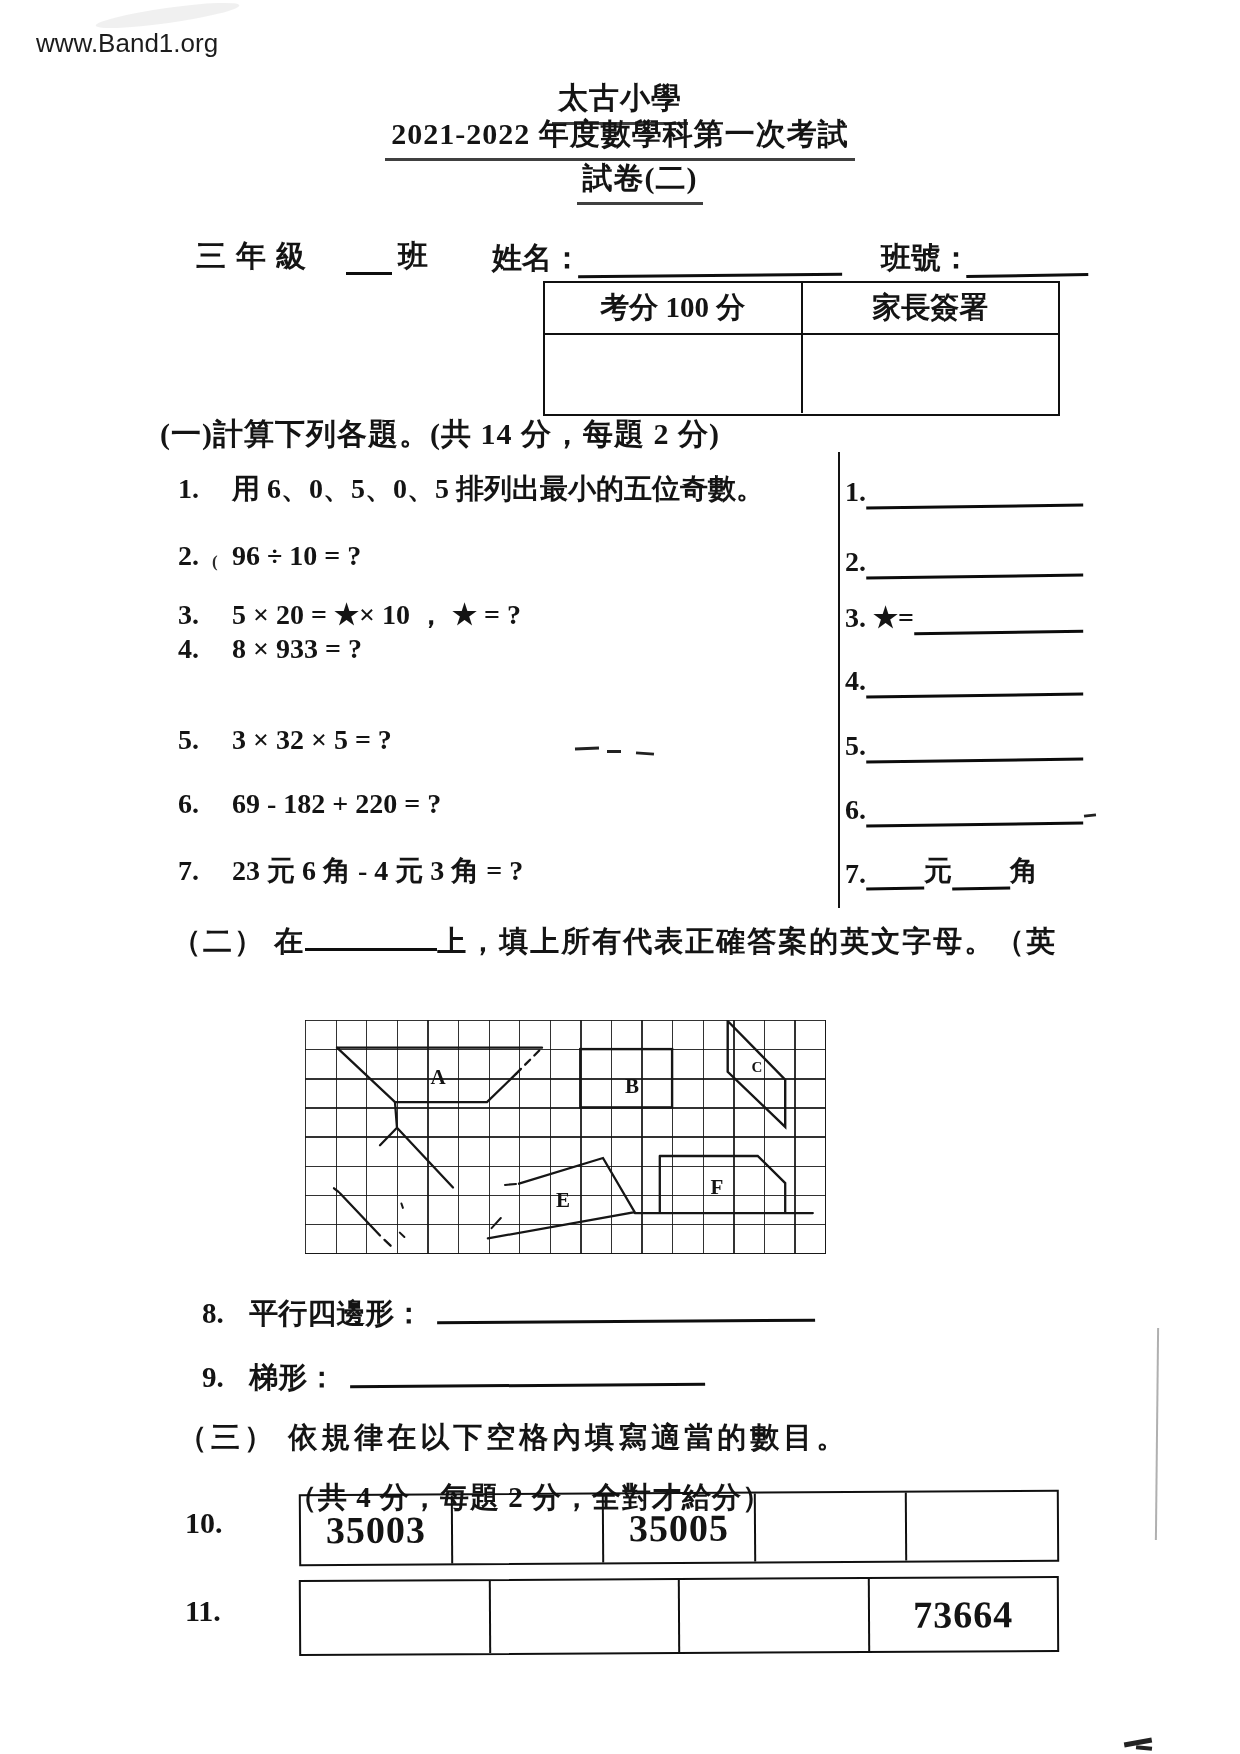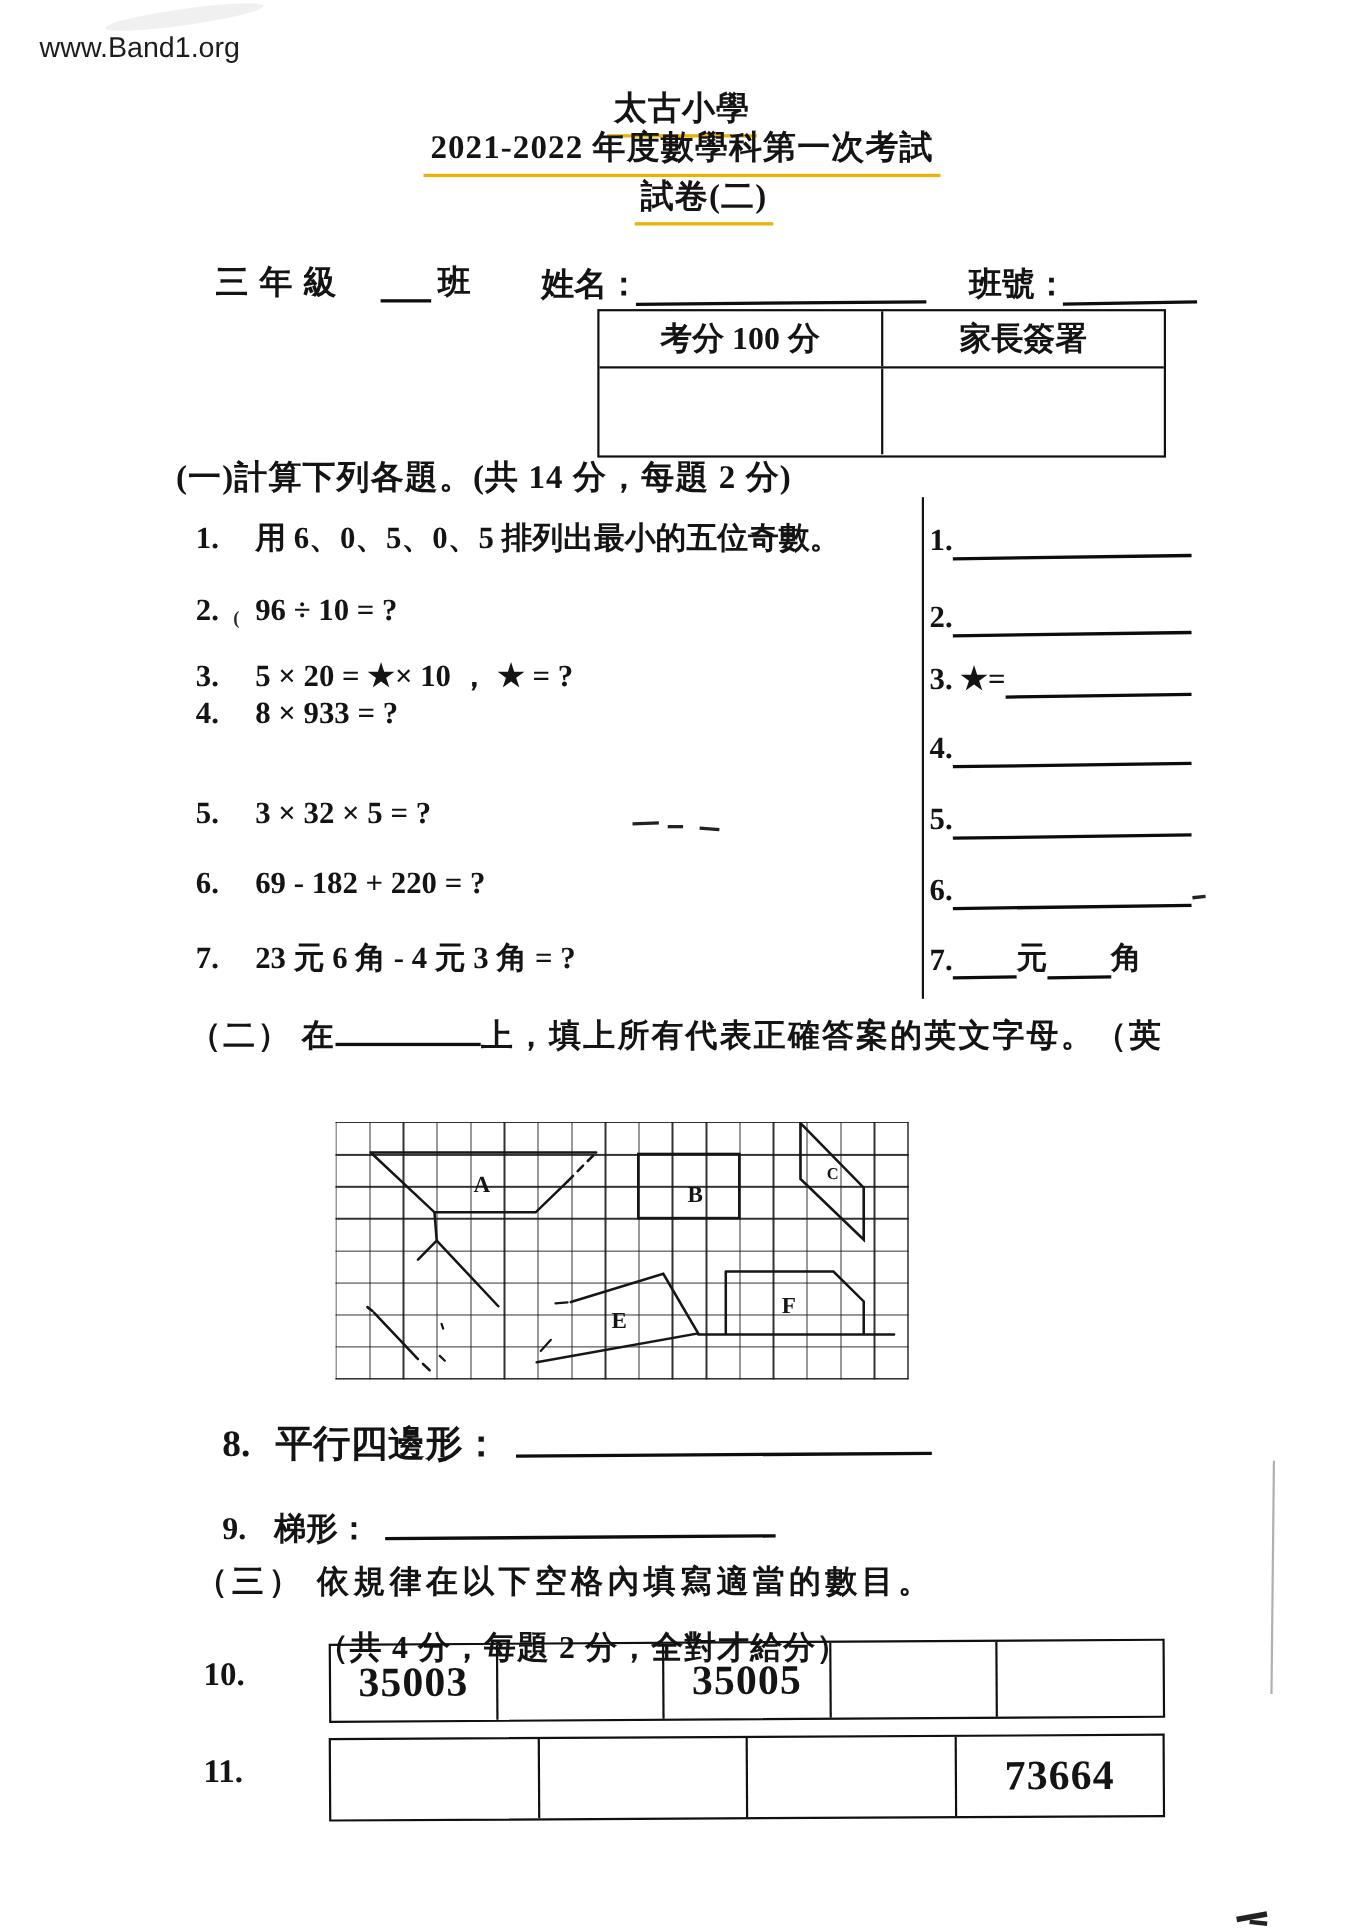--- a/index.html
+++ b/index.html
@@ -1,21 +1,21 @@
 <!DOCTYPE html>
 <html><head>
 <meta charset="utf-8">
 <style>
   html,body{margin:0;padding:0;background:#ffffff;}
   .page{position:relative;width:1240px;height:1754px;background:#fff;overflow:hidden;
         font-family:"Liberation Serif","DejaVu Serif",serif;color:#141414;}
   .abs{position:absolute;white-space:nowrap;}
   .wm{font-family:"Liberation Sans","DejaVu Sans",sans-serif;font-size:26px;color:#1c1c1c;}
   .title{left:0;width:1240px;text-align:center;font-weight:700;font-size:30px;letter-spacing:1px;}
-  .title span{display:inline-block;border-bottom:3px solid #eab308;padding:0 6px 3px 6px;}
+  .title span{display:inline-block;border-bottom:3px solid #404040;padding:0 6px 3px 6px;}
   .stu{font-size:30px;font-weight:700;}
   .uline{display:inline-block;border-bottom:3px solid #0e0e0e;}
   .scoretbl{left:543px;top:281px;width:513px;height:131px;border:2.4px solid #101010;}
   .scoretbl .hdr{display:flex;height:50px;border-bottom:2.4px solid #101010;}
   .scoretbl .cell{flex:1;display:flex;align-items:center;justify-content:center;
                   font-size:29px;font-weight:700;}
   .scoretbl .cell.first{border-right:2.4px solid #101010;}
   .sec{font-size:30px;font-weight:700;}
   .q{font-size:28px;font-weight:600;}
   .qno{display:inline-block;min-width:47px;}
@@ -176,26 +176,26 @@
 
       <path d="M354.8,136 H452.7 L480.2,163.1 V193.1 M329.7,193.1 H507.8 M354.8,136 V193.1"></path>
     </g>
     <text x="133" y="64">A</text>
     <text x="327" y="73">B</text>
     <text x="452" y="52" class="small">C</text>
     <text x="258" y="187">E</text>
     <text x="412" y="174">F</text>
   </svg>
 
-  <div class="abs q" style="left:202px;top:1290px;font-size:34px;">
+  <div class="abs q" style="left:202px;top:1290px;font-size:29px;">
     <span class="qno" style="min-width:40px;">8.</span>
     <span>平行四邊形：</span>
     <span class="uline" style="width:378px;height:30px;margin-left:6px;transform:rotate(-0.4deg);"></span>
   </div>
-  <div class="abs q" style="left:202px;top:1354px;font-size:29px;margin-top:12px;">
+  <div class="abs q" style="left:202px;top:1354px;font-size:29px;">
     <span class="qno" style="min-width:40px;">9.</span>
     <span>梯形：</span>
     <span class="uline" style="width:355px;height:30px;margin-left:6px;transform:rotate(-0.4deg);"></span>
   </div>
 
   <div class="abs sec" style="left:178px;top:1418px;font-size:29px;letter-spacing:4px;">（三） 依規律在以下空格內填寫適當的數目。</div>
   <div class="abs sec" style="left:288px;top:1462px;font-size:29px;letter-spacing:1px;margin-top:16px;">（共 4 分，每題 2 分，全對才給分）</div>
 
   <div class="abs seqlabel" style="left:185px;top:1506px;">10.</div>
   <div class="seqtable" style="top:1492px;transform:rotate(-0.35deg);">

